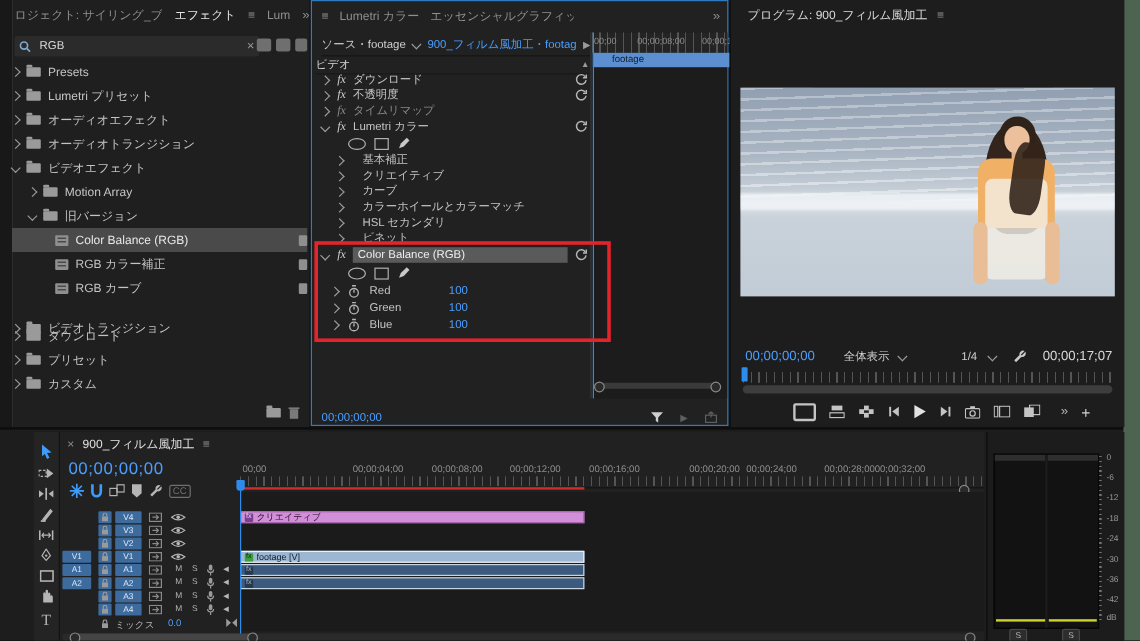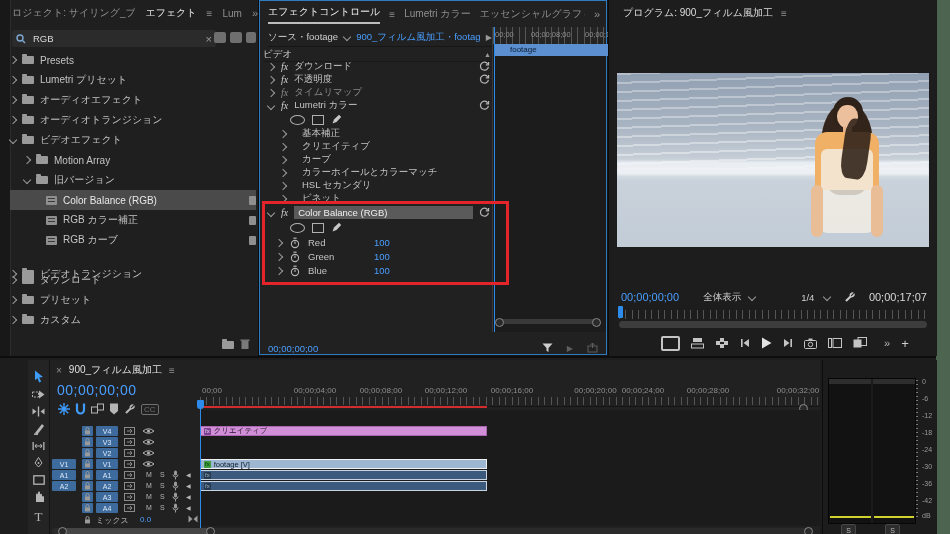--- a/index.html
+++ b/index.html
@@ -149,21 +149,20 @@
       <rect x="1.5" y="3" width="7" height="8" fill="#7a7a7a"></rect>
         <rect x="0.5" y="1.5" width="9" height="1.4" fill="#7a7a7a"></rect>
       </svg>
   </div>
 
   <div class="abs" style="left:370px;top:0;width:38px;height:4px;background:#4a4a4a;border-radius:2px;"></div>
 
   <div class="abs panel" style="left:259px;top:0;width:348px;height:355px;background:#212121;border:1px solid #2f7bbf;box-sizing:border-box;">
 
     <div class="abs row nowrap" style="left:8px;top:0;width:332px;height:26px;gap:9px;">
-      <span style="color:#ececec;border-bottom:2px solid #bdbdbd;padding-bottom:3px;">エフェクトコントロール</span>
       <span class="dim">≡</span>
       <span class="dim">Lumetri カラー</span>
       <span class="dim nowrap" style="max-width:120px;">エッセンシャルグラフィックス</span>
       <span class="dim" style="margin-left:auto;font-size:11px;">»</span>
     </div>
 
     <div class="abs row nowrap" style="left:8px;top:27px;width:224px;height:18px;gap:6px;border-bottom:1px solid #161616;">
       <span style="color:#cfcfcf;font-size:9.5px;">ソース・footage</span>
       <span class="chev down"></span>
       <span class="blue nowrap" style="font-size:9.5px;">900_フィルム風加工・footage</span>
@@ -479,21 +478,21 @@
 
       <div class="abs" style="left:150px;top:22px;width:620px;height:24px;background:#212121;border-bottom:1px solid #151515;">
         <span class="abs dim" style="left:2px;top:4px;font-size:8px;">00;00</span>
         <span class="abs dim" style="left:66px;top:4px;font-size:8px;transform:translateX(-50%);left:115px;">00;00;04;00</span>
         <span class="abs dim" style="top:4px;font-size:8px;transform:translateX(-50%);left:181px;">00;00;08;00</span>
         <span class="abs dim" style="top:4px;font-size:8px;transform:translateX(-50%);left:246px;">00;00;12;00</span>
         <span class="abs dim" style="top:4px;font-size:8px;transform:translateX(-50%);left:312px;">00;00;16;00</span>
         <span class="abs dim" style="top:4px;font-size:8px;transform:translateX(-50%);left:377px;padding-left:37px;">00;00;20;00</span>
         <span class="abs dim" style="top:4px;font-size:8px;transform:translateX(-50%);left:443px;">00;00;24;00</span>
         <span class="abs dim" style="top:4px;font-size:8px;transform:translateX(-50%);left:508px;">00;00;28;00</span>
-        <span class="abs dim" style="top:4px;font-size:8px;transform:translateX(-50%);left:598px;">00;00;32;00</span>
+        <span class="abs dim" style="top:4px;font-size:8px;transform:translateX(-50%);left:550px;">00;00;32;00</span>
         <span class="abs dim" style="top:4px;font-size:8px;left:630px;">00;00;3</span>
         <div class="abs tick-ruler" style="left:0;top:15px;width:620px;height:8px;"></div>
       </div>
 
       <div class="abs" style="left:150px;top:46px;width:287px;height:2px;background:#d22d2d;"></div>
 
       <span class="scroll-dot" style="left:749px;top:44px;"></span>
 
       <div class="abs" style="left:147px;top:40px;width:7px;height:9px;background:#2d8ceb;border-radius:1px 1px 3px 3px;"></div>
       <div class="abs" style="left:150px;top:46px;width:1px;height:122px;background:#2d8ceb;z-index:20;"></div>

